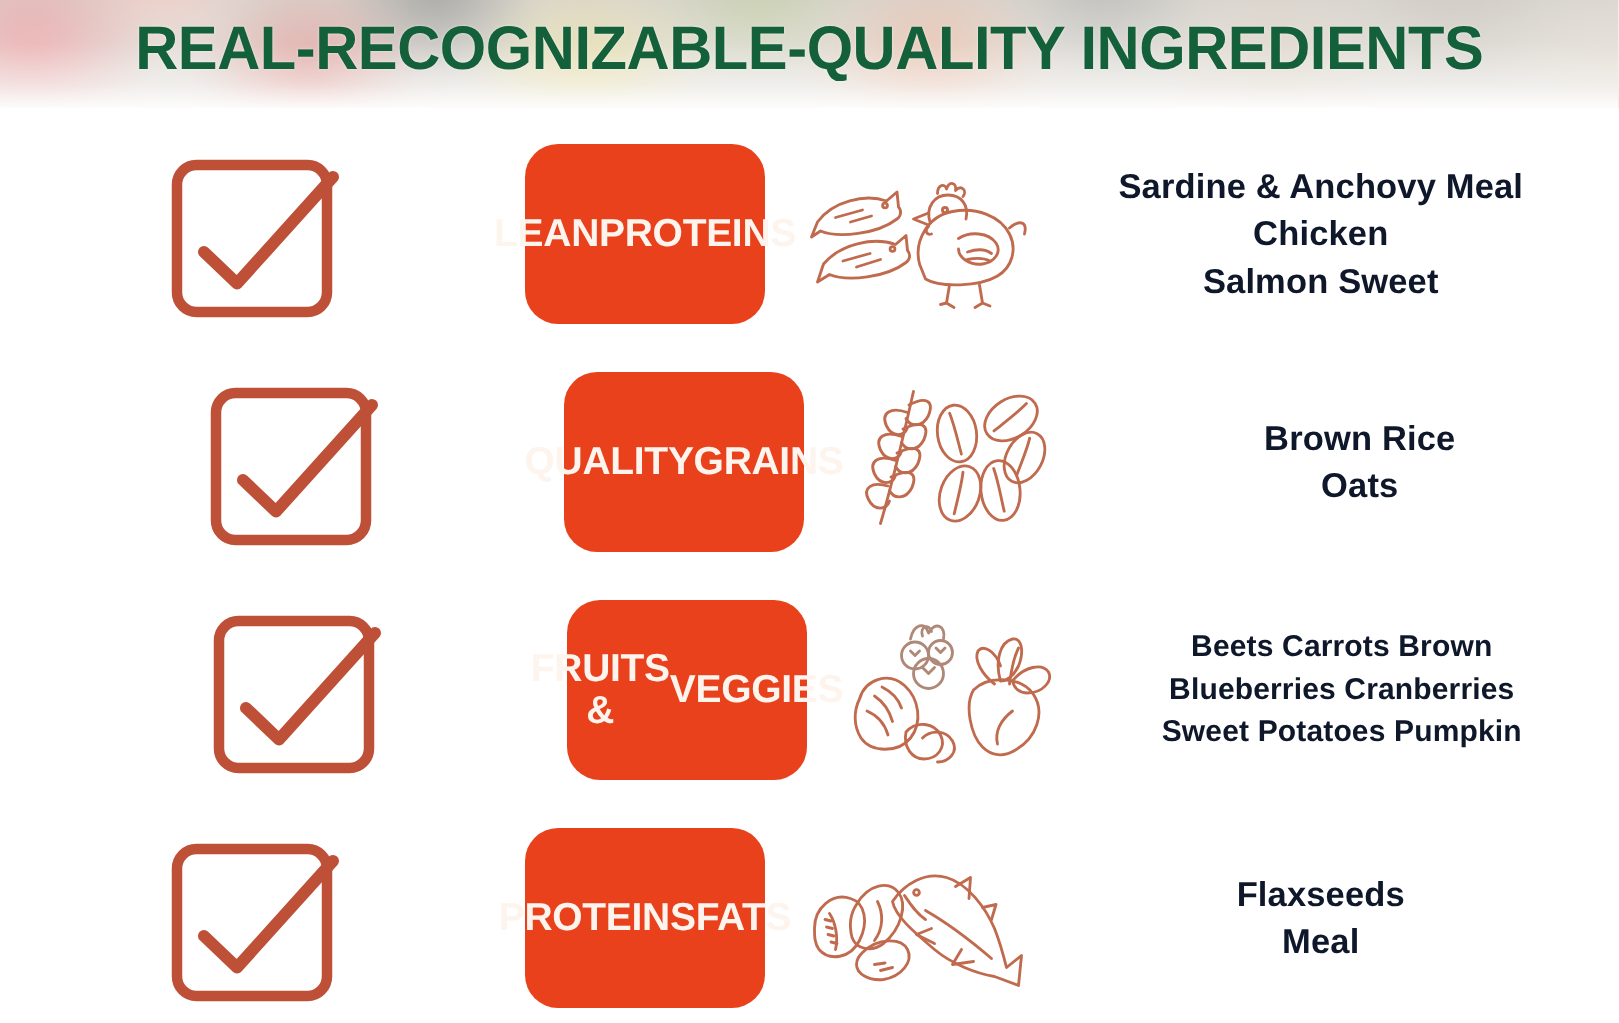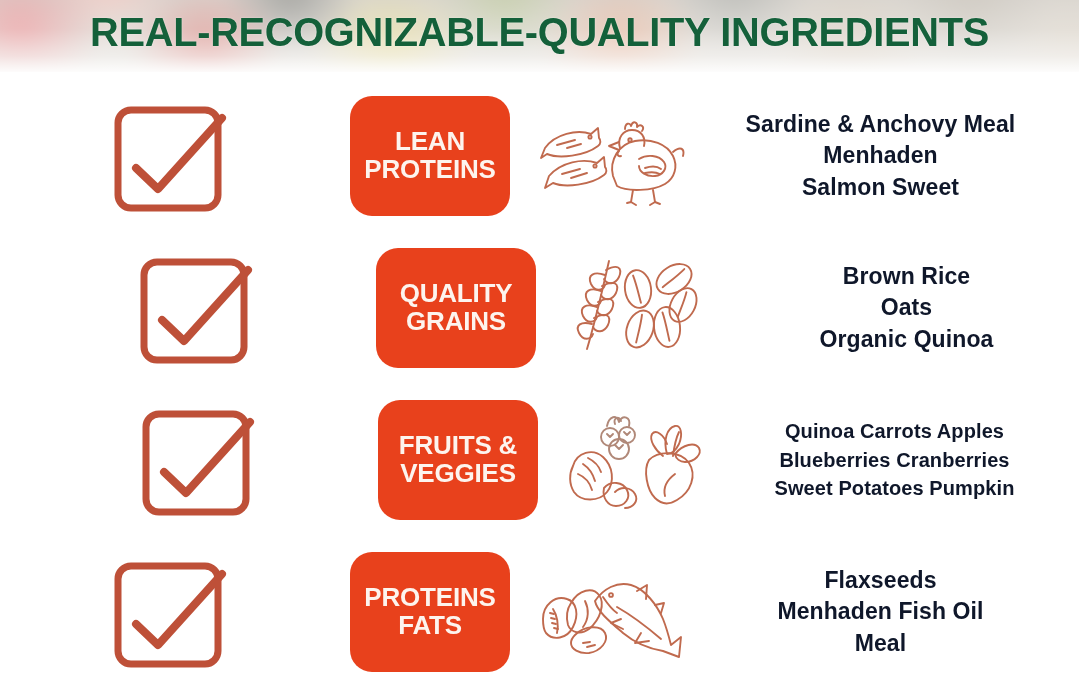--- a/index.html
+++ b/index.html
@@ -115,21 +115,21 @@
     display: flex;
     justify-content: center;
     align-items: center;
   }
   .badge {
     width: 160px;
     height: 120px;
     background: #e8411c;
     border-radius: 22px;
     display: flex;
-    flex-direction: column;
+    flex-direction: row;
     justify-content: center;
     align-items: center;
     color: #fdf4ee;
     font-family: "Liberation Sans Narrow", "Liberation Sans", sans-serif;
     font-weight: bold;
     font-size: 26px;
     line-height: 1.06;
     text-align: center;
     letter-spacing: -0.2px;
   }
@@ -237,21 +237,21 @@
             <path d="M98 86 L96 98"></path>
             <path d="M92 99 L96 98 L101 101"></path>
             <path d="M118 86 L120 98"></path>
             <path d="M115 101 L120 98 L125 100"></path>
           </g>
         </svg>
       </div>
 
       <div class="cell-list">
         <div class="ingredient-line">Sardine &amp; Anchovy Meal</div>
-        <div class="ingredient-line">Menhaden</div>
+        <div class="ingredient-line">Chicken</div>
         <div class="ingredient-line">Salmon Sweet</div>
       </div>
     </div>
 
     <div class="row row-1">
 
       <div class="cell-check">
         <svg class="checkbox-icon" width="120" height="120" viewBox="0 0 120 120">
           <rect x="8" y="14" width="100" height="98" rx="13" ry="13" fill="#ffffff" stroke="#BE5038" stroke-width="7"></rect>
           <path d="M26 72 L48 93 L112 22" fill="none" stroke="#BE5038" stroke-width="8" stroke-linecap="round" stroke-linejoin="round"></path>
@@ -295,21 +295,20 @@
 
             <ellipse cx="106" cy="74" rx="13" ry="20" transform="rotate(-6 106 74)"></ellipse>
             <path d="M103 59 C105 67, 106 80, 107 88" transform="rotate(-6 106 74)"></path>
           </g>
         </svg>
       </div>
 
       <div class="cell-list">
         <div class="ingredient-line">Brown Rice</div>
         <div class="ingredient-line">Oats</div>
-        <div class="ingredient-line">Organic Quinoa</div>
       </div>
     </div>
 
     <div class="row row-2">
 
       <div class="cell-check">
         <svg class="checkbox-icon" width="120" height="120" viewBox="0 0 120 120">
           <rect x="8" y="14" width="100" height="98" rx="13" ry="13" fill="#ffffff" stroke="#BE5038" stroke-width="7"></rect>
           <path d="M26 72 L48 93 L112 22" fill="none" stroke="#BE5038" stroke-width="8" stroke-linecap="round" stroke-linejoin="round"></path>
         </svg>
@@ -355,21 +354,21 @@
                      C113 46, 109 50, 104 50 Z"></path>
             <path d="M112 50 C120 40, 132 38, 136 44 C139 50, 132 58, 122 58
                      C117 58, 113 55, 112 50 Z"></path>
             <path d="M100 52 C92 46, 86 36, 89 30 C93 25, 101 31, 104 40"></path>
             <path d="M110 52 C111 44, 113 34, 116 28"></path>
           </g>
         </svg>
       </div>
 
       <div class="cell-list">
-        <div class="ingredient-line">Quinoa  Carrots  Apples</div>
+        <div class="ingredient-line">Beets  Carrots  Brown</div>
         <div class="ingredient-line">Blueberries  Cranberries</div>
         <div class="ingredient-line">Sweet Potatoes  Pumpkin</div>
       </div>
     </div>
 
     <div class="row row-3">
 
       <div class="cell-check">
         <svg class="checkbox-icon" width="120" height="120" viewBox="0 0 120 120">
           <rect x="8" y="14" width="100" height="98" rx="13" ry="13" fill="#ffffff" stroke="#BE5038" stroke-width="7"></rect>
@@ -417,19 +416,18 @@
 
             <path d="M106 76 L100 86 L114 84"></path>
 
             <path d="M82 50 C96 58, 112 70, 126 82"></path>
           </g>
         </svg>
       </div>
 
       <div class="cell-list">
         <div class="ingredient-line">Flaxseeds</div>
-        <div class="ingredient-line">Menhaden Fish Oil</div>
         <div class="ingredient-line">Meal</div>
       </div>
     </div>
 
   </div>
 </div>
 
 </body></html>

